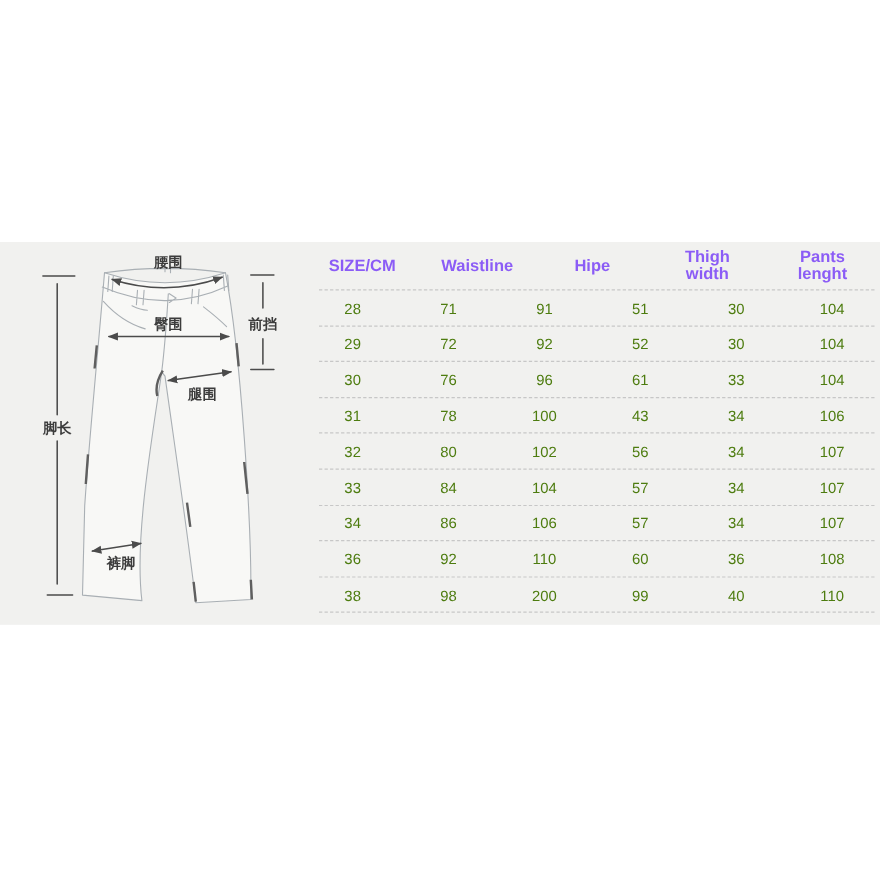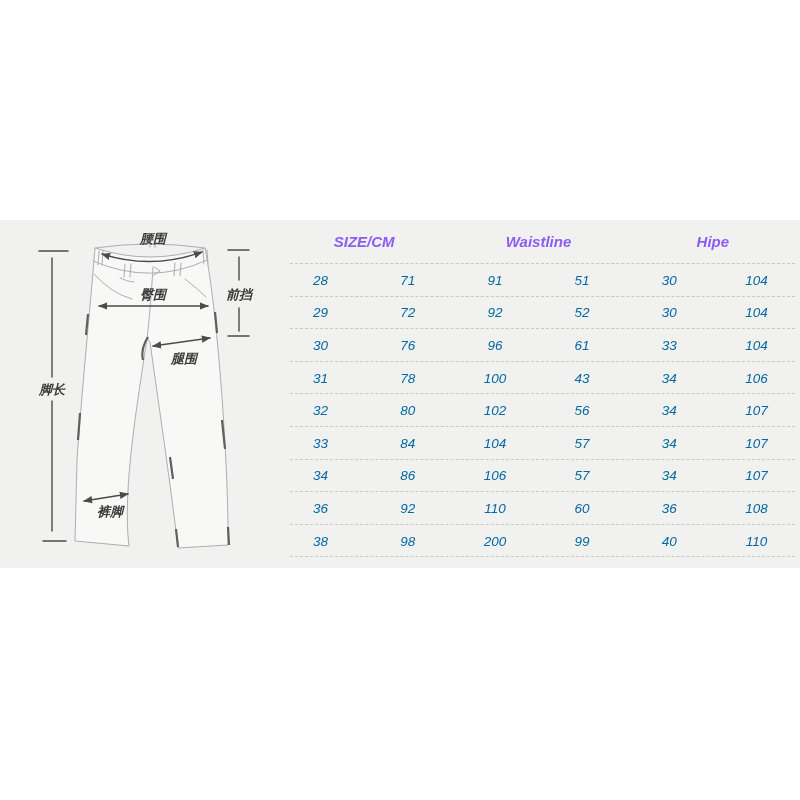--- a/index.html
+++ b/index.html
@@ -1,37 +1,37 @@
 <!DOCTYPE html>
 <html><head>
 <meta charset="utf-8">
 <style>
   html,body{margin:0;padding:0;background:#ffffff;}
   .stage{position:relative;width:800px;height:664px;background:#ffffff;overflow:hidden;
-         font-family:"Liberation Sans","DejaVu Sans",sans-serif;font-style:italic;}
+         font-family:"Liberation Sans","DejaVu Sans",sans-serif;}
   .panel{position:absolute;left:0;top:220px;width:800px;height:348px;background:#f1f1ef;}
 
   
   .diagram{position:absolute;left:0;top:220px;width:280px;height:348px;}
   .outline{fill:#f8f8f6;stroke:#a9afb4;stroke-width:1;stroke-linejoin:round;}
   .detail{fill:none;stroke:#a9afb4;stroke-width:1;stroke-linecap:round;}
   .seamdark{fill:none;stroke:#5f5f5f;stroke-width:2.2;stroke-linecap:butt;}
   .measure{fill:none;stroke:#4b4b4b;stroke-width:1.4;stroke-linecap:round;}
   .cjk{font-family:"Liberation Sans","DejaVu Sans",sans-serif;font-size:13px;font-weight:700;
        fill:#3c3c3c;text-anchor:middle;}
 
   
   .size-table{position:absolute;left:277px;top:220px;width:523px;}
   .thead{position:relative;display:flex;height:44px;align-items:center;}
   .thead::after, .trow::after{content:"";position:absolute;left:13px;right:5px;bottom:0;
        border-top:1px dashed #c7c7c7;}
   .hcell{flex:1;text-align:center;font-size:15px;font-weight:700;color:#8b5cf6;
        line-height:1.08;white-space:pre-line;}
   .trow{position:relative;display:flex;height:32.6px;align-items:center;}
-  .tcell{flex:1;text-align:center;font-size:13.5px;color:#0369a1;}
+  .tcell{flex:1;text-align:center;font-size:13.5px;color:#4d7c0f;}
 </style>
 </head>
 <body>
 
 <div class="stage">
   <div class="panel"></div>
 
   <svg class="diagram" viewBox="0 220 280 348">
     <defs>
       <marker id="arr" viewBox="0 0 10 10" refX="9" refY="5" markerWidth="6.5" markerHeight="6.5" orient="auto-start-reverse">
@@ -82,20 +82,24 @@
     <text class="cjk" x="184" y="363">腿围</text>
     <text class="cjk" x="52" y="394">脚长</text>
     <text class="cjk" x="110" y="516">裤脚</text>
   </svg>
 
   <div class="size-table">
     <div class="thead">
       <div class="hcell">SIZE/CM</div>
       <div class="hcell">Waistline</div>
       <div class="hcell">Hipe</div>
+      <div class="hcell">Thigh
+width</div>
+      <div class="hcell">Pants
+lenght</div>
     </div>
     <div id="tbody">
         <div class="trow">
           <div class="tcell">28</div>
           <div class="tcell">71</div>
           <div class="tcell">91</div>
           <div class="tcell">51</div>
           <div class="tcell">30</div>
           <div class="tcell">104</div>
         </div>

